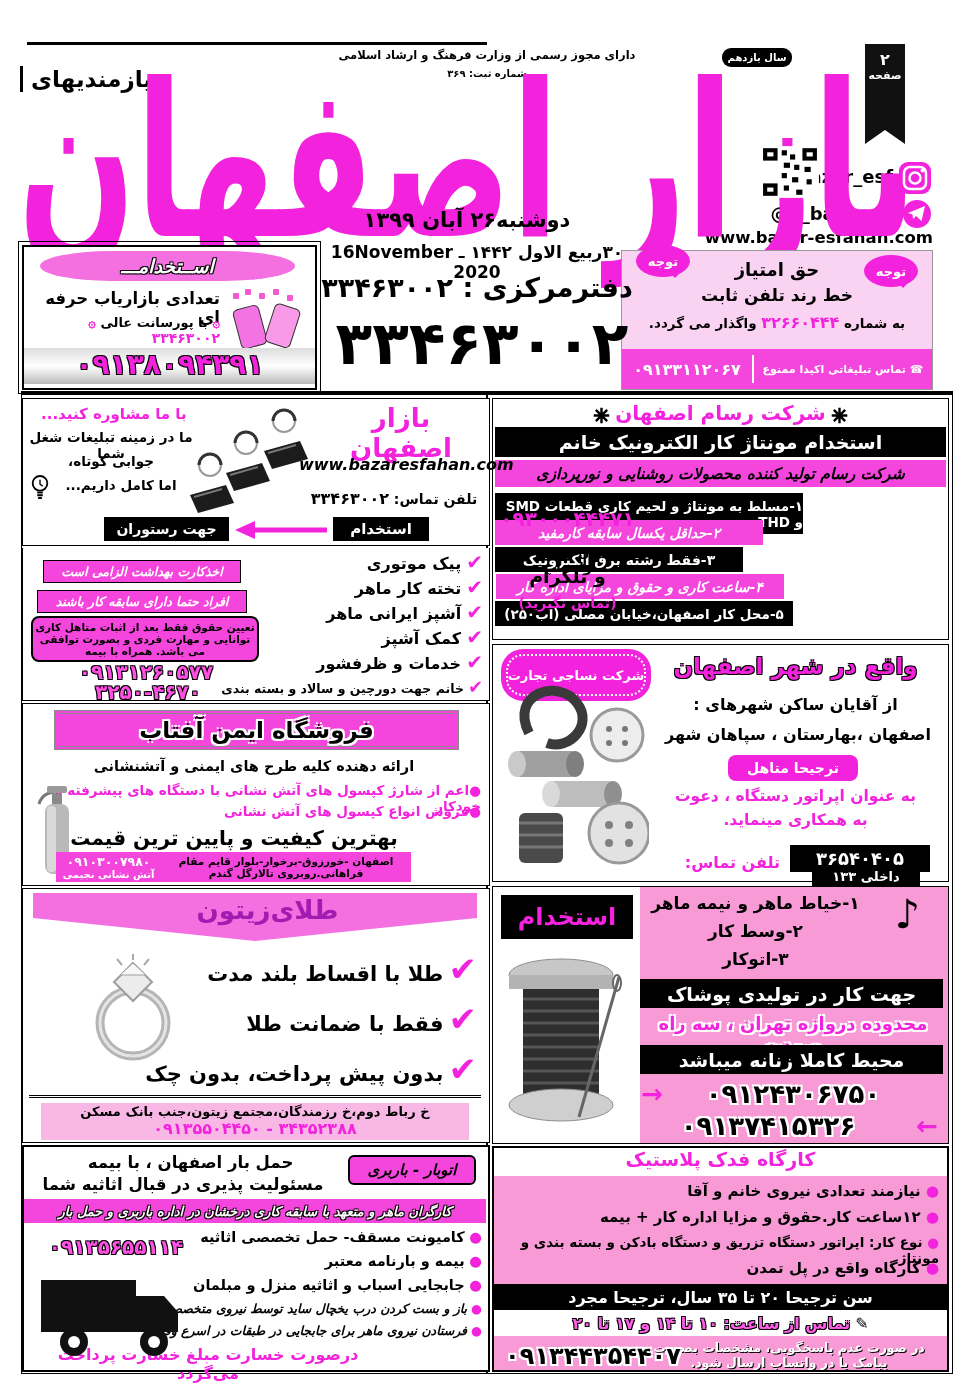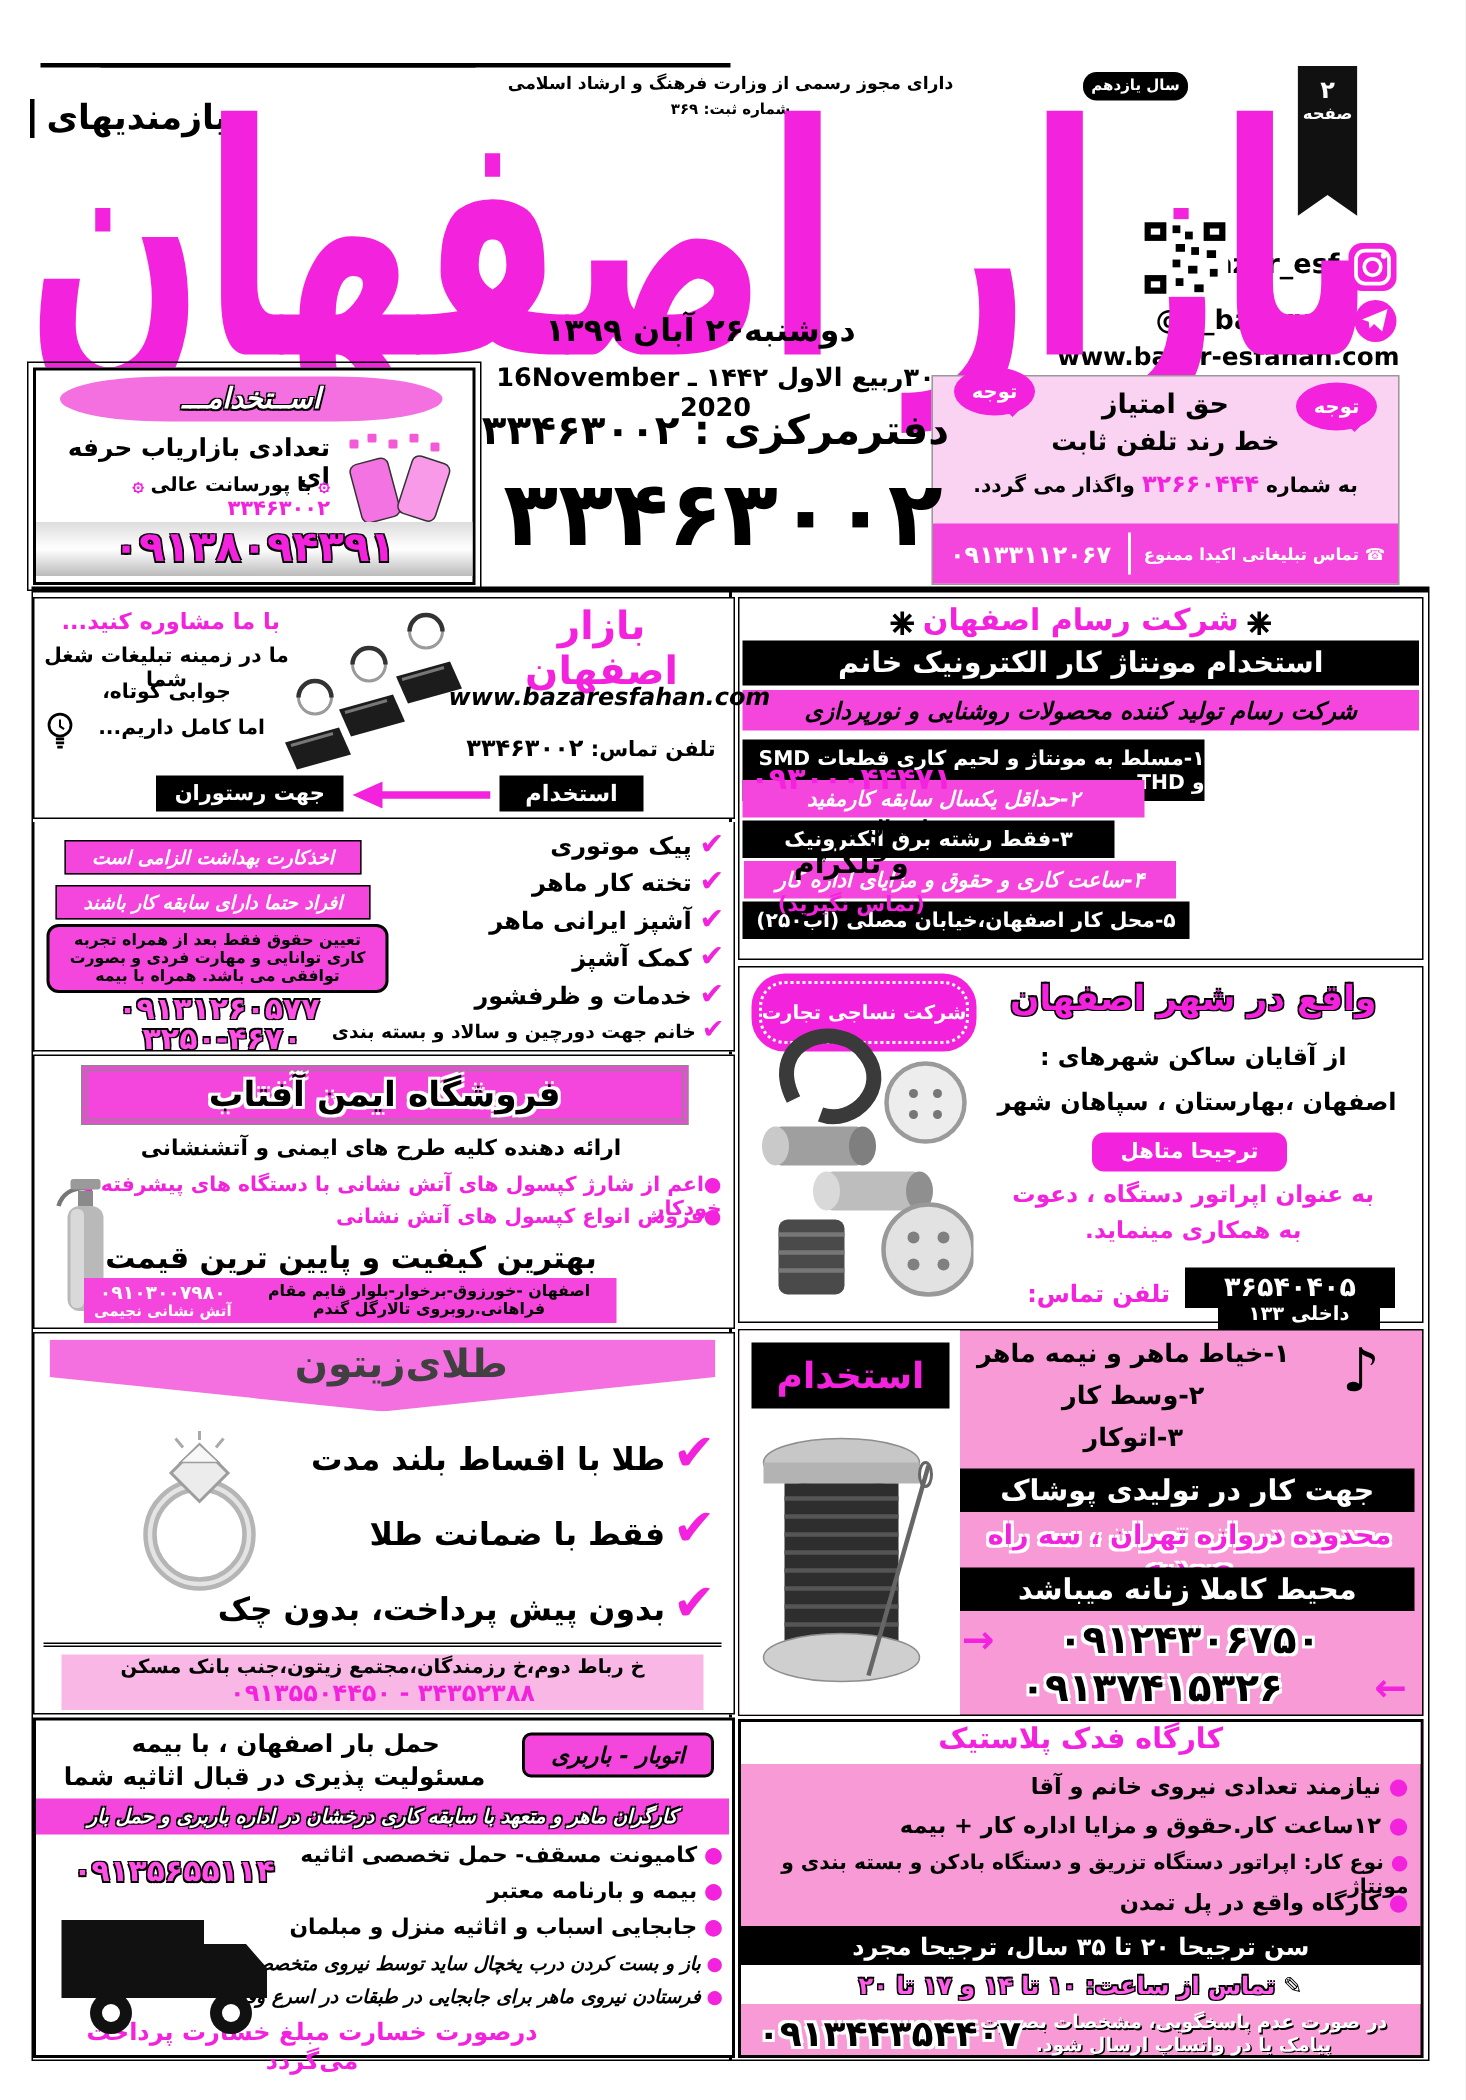--- a/index.html
+++ b/index.html
@@ -311,21 +311,21 @@
   <div class="box" style="left:22px;top:548px;width:468px;height:153px;border-width:1px;border-top-width:0">
     <div class="abs" style="right:6px;top:2px;font-size:16px" class_x=""><span class="chk" style="font-size:20px">✔</span> <span class="b">پیک موتوری</span></div>
     <div class="abs" style="right:6px;top:27px;font-size:16px"><span class="chk" style="font-size:20px">✔</span> <span class="b">تخته کار ماهر</span></div>
     <div class="abs" style="right:6px;top:52px;font-size:16px"><span class="chk" style="font-size:20px">✔</span> <span class="b">آشپز ایرانی ماهر</span></div>
     <div class="abs" style="right:6px;top:77px;font-size:16px"><span class="chk" style="font-size:20px">✔</span> <span class="b">کمک آشپز</span></div>
     <div class="abs" style="right:6px;top:102px;font-size:16px"><span class="chk" style="font-size:20px">✔</span> <span class="b">خدمات و ظرفشور</span></div>
     <div class="abs" style="right:6px;top:128px;font-size:12.5px"><span class="chk" style="font-size:18px">✔</span> <span class="b">خانم جهت دورچین و سالاد و بسته بندی</span></div>
     <div class="abs pinkbar w" style="left:20px;top:12px;width:198px;height:23px;font-size:12.5px;border:1px solid #000">اخذکارت بهداشت الزامی است</div>
     <div class="abs pinkbar w" style="left:14px;top:42px;width:210px;height:23px;font-size:12.5px;border:1px solid #000">افراد حتما دارای سابقه کار باشند</div>
     <div class="abs" style="left:8px;top:68px;width:228px;height:46px;background:var(--bar);border:2px solid #000;border-radius:8px;display:flex;align-items:center;justify-content:center;padding:2px">
-      <span class="b c" style="font-size:10.5px">تعیین حقوق فقط بعد از همراه تجربه کاری توانایی و مهارت فردی و بصورت توافقی می باشد. همراه با بیمه</span>
+      <span class="b c" style="font-size:10.5px">تعیین حقوق فقط بعد از اثبات متاهل کاری توانایی و مهارت فردی و بصورت توافقی می باشد. همراه با بیمه</span>
     </div>
     <div class="abs b pk c ob" style="left:18px;top:112px;width:210px;font-size:20px;color:#ff4fe4">۰۹۱۳۱۲۶۰۵۷۷</div>
     <div class="abs b pk c ob" style="left:40px;top:132px;width:170px;font-size:20px;color:#ff4fe4">۳۲۵۰-۴۶۷۰</div>
   </div>
 
   <div class="box" style="left:22px;top:703px;width:468px;height:183px;border-width:1px">
     <div class="abs c" style="right:30px;top:6px;width:405px;height:40px;background:var(--bar);border:4px double #8a8a8a;display:flex;align-items:center;justify-content:center">
       <span class="b ow" style="font-size:23px;letter-spacing:4px">فروشگاه ایمن آفتاب</span>
     </div>
     <div class="abs b c" style="right:55px;top:54px;width:360px;font-size:14.5px">ارائه دهنده کلیه طرح های ایمنی و آتشنشانی</div>
@@ -345,21 +345,21 @@
       <div class="b c" style="flex:1;font-size:10.5px">اصفهان -خورزوق-برخوار-بلوار قایم مقام فراهانی.روبروی تالارگل گندم</div>
       <div class="c" style="width:105px">
         <div class="b w" style="font-size:12.5px">۰۹۱۰۳۰۰۷۹۸۰</div>
         <div class="b w" style="font-size:10px">آتش نشانی نجیمی</div>
       </div>
     </div>
   </div>
 
   <div class="box" style="left:22px;top:888px;width:468px;height:255px;border-width:1px">
     <div class="abs chevron" style="right:12px;top:4px;width:444px;height:48px;background:var(--banner)"></div>
-    <div class="abs b c" style="right:12px;top:6px;width:419px;font-size:26px;color:#404040">طلای‌زیتون</div>
+    <div class="abs b c" style="right:12px;top:6px;width:419px;font-size:26px;color:#a21caf">طلای‌زیتون</div>
     <div class="abs" style="left:50px;top:62px">
       <svg width="120" height="115" viewBox="0 0 120 115">
           <circle cx="60" cy="72" r="33" fill="none" stroke="#b5b5b5" stroke-width="9"></circle>
           <circle cx="60" cy="72" r="33" fill="none" stroke="#e4e4e4" stroke-width="3"></circle>
           <polygon points="60,12 79,31 60,50 41,31" fill="#ececec" stroke="#9d9d9d" stroke-width="2"></polygon>
           <polygon points="47,24 73,24 60,12" fill="#f7f7f7" stroke="#9d9d9d" stroke-width="1"></polygon>
           <path d="M60 3v6M44 8l5 6M76 8l-5 6" stroke="#aaa" stroke-width="2"></path>
         </svg>
     </div>
     <div class="abs" style="right:12px;top:60px"><span class="chk" style="font-size:34px">✔</span> <span class="b" style="font-size:21px">طلا با اقساط بلند مدت</span></div>

